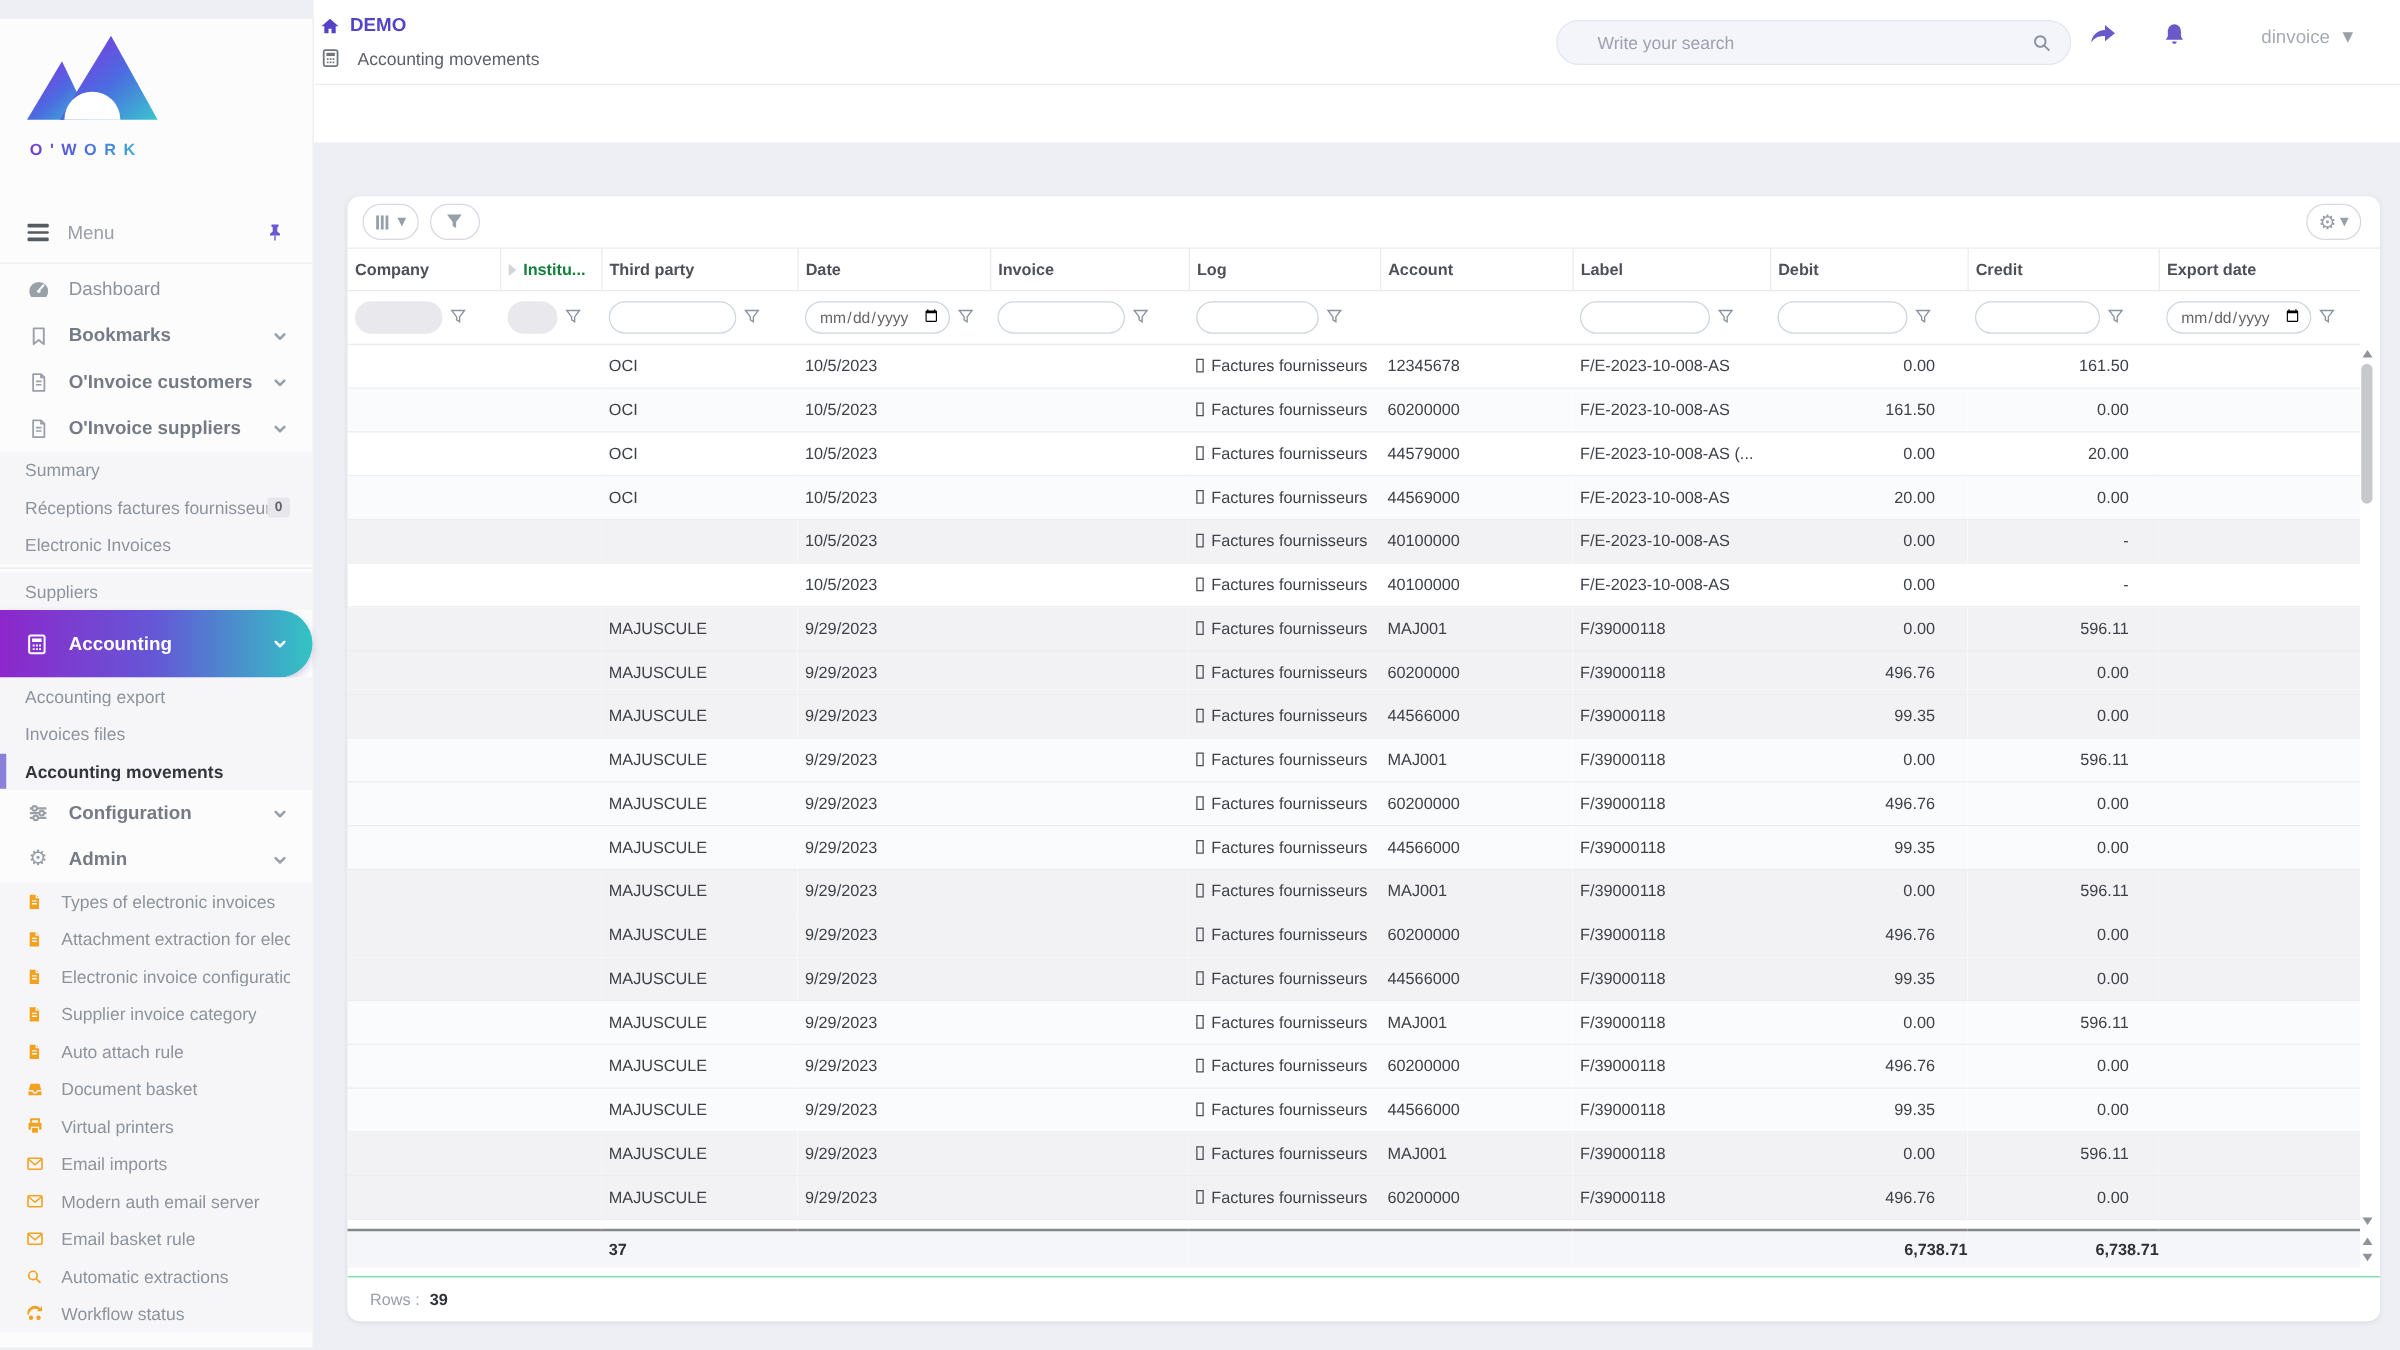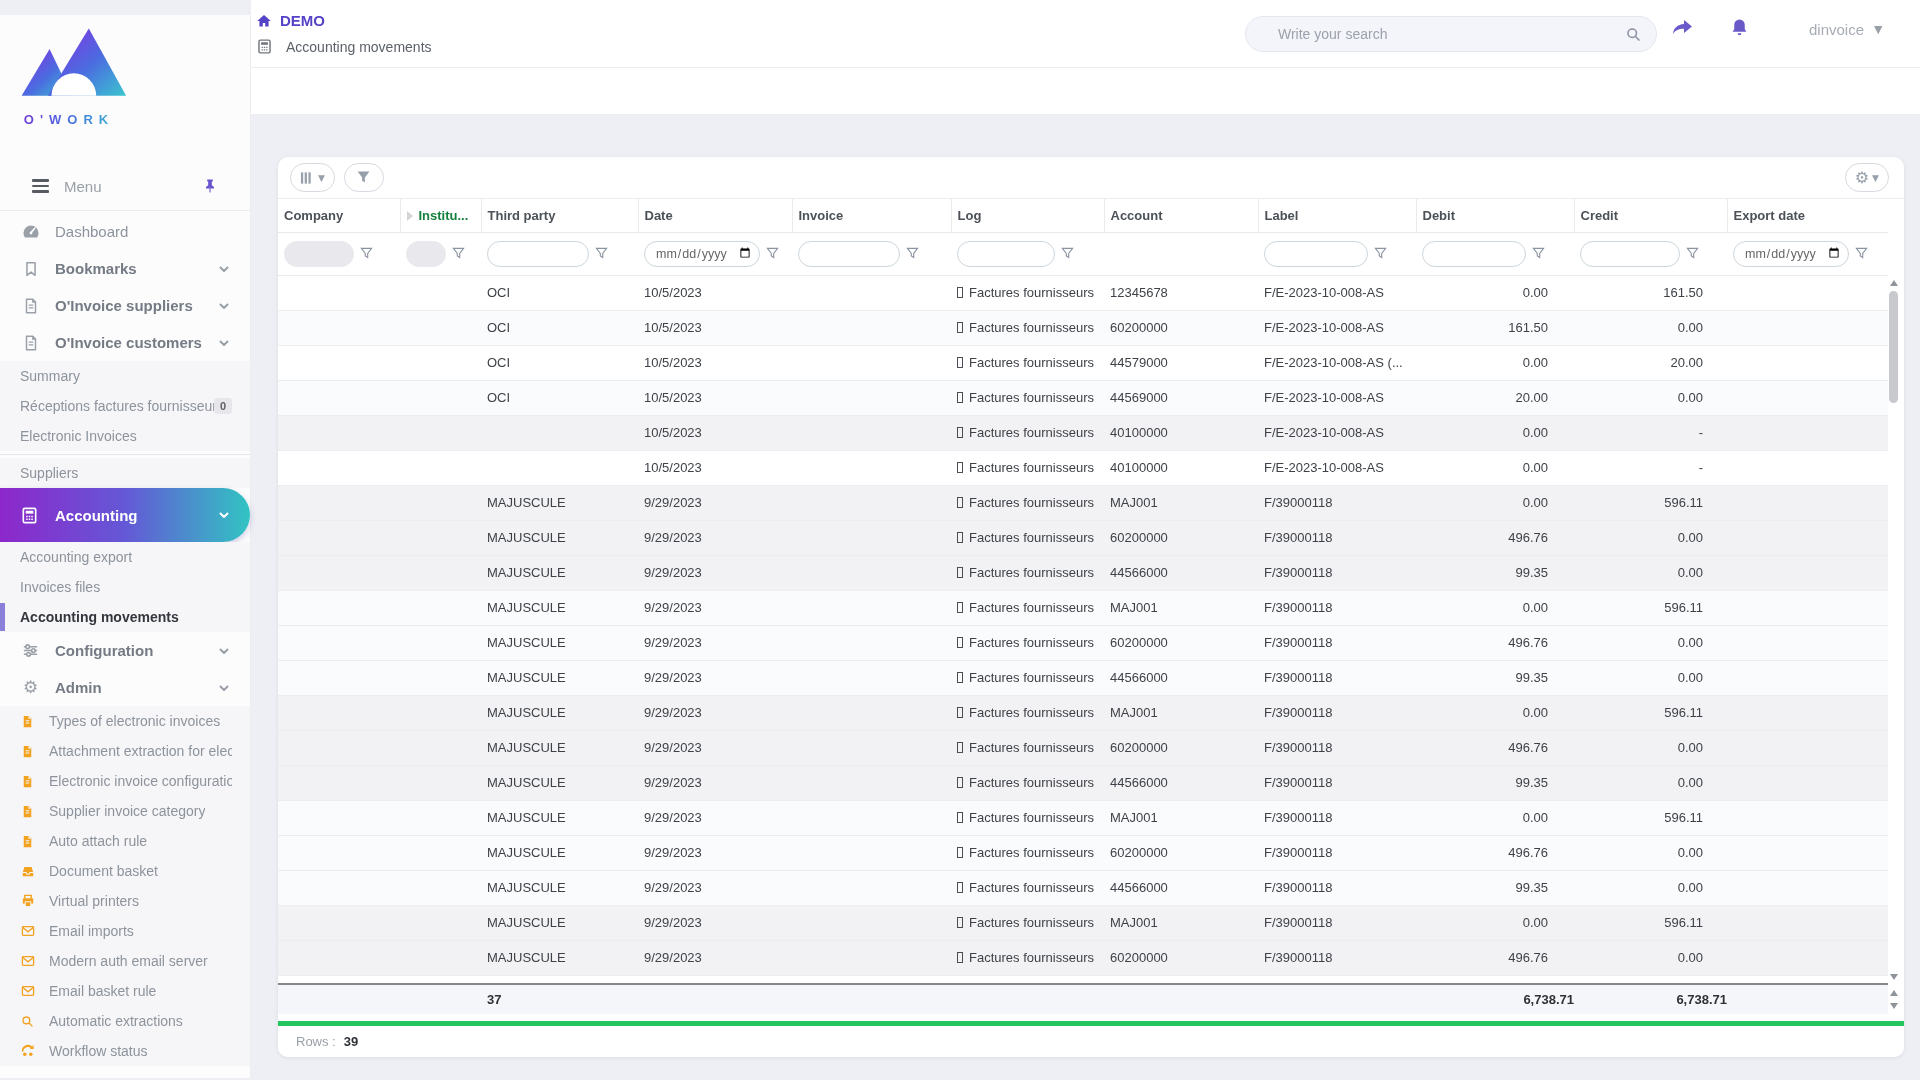--- a/index.html
+++ b/index.html
@@ -9,21 +9,21 @@
   .glyph{font-family:"DejaVu Sans",sans-serif;}
 
   
   .sidebar{position:absolute;left:0;top:0;width:251px;height:1063px;background:#fcfcfd;
     border-right:1px solid #ededf0;z-index:3;margin-top:15px;}
   .logo-wrap{height:147px;position:relative;}
   .logo-svg{position:absolute;left:16px;top:6px;}
   .wordmark{position:absolute;left:12px;top:97px;width:114px;text-align:center;font-weight:bold;
     font-size:13px;letter-spacing:6px;background:linear-gradient(90deg,#7b2fd6,#4a6de0,#35c5c9);
     -webkit-background-clip:text;background-clip:text;color:transparent;}
-  .menu-head{height:49px;display:flex;align-items:center;padding:0 32px;color:#9aa0a8;
+  .menu-head{height:49px;display:flex;align-items:center;padding:0 22px;color:#9aa0a8;
     border-bottom:1px solid #ededf0;}
   .menu-head .mh-label{font-size:15px;margin-left:15px;}
   .menu-head .pin{margin-left:auto;color:#6a57cf;display:flex;}
   .hamb{display:flex;flex-direction:column;gap:3px;cursor:pointer;}
   .hamb i{display:block;width:17px;height:2.5px;background:#565b62;border-radius:1px;}
   .nav{padding-top:2px;}
   .nav-item{height:37px;display:flex;align-items:center;padding:0 20px;color:#8d939c;font-size:15px;cursor:pointer;}
   .nav-item.bold{font-weight:bold;color:#757b84;}
   .nav-item .icn{width:21px;height:21px;margin-right:14px;color:#9aa0a8;flex:none;display:flex;
     align-items:center;justify-content:center;}
@@ -94,21 +94,21 @@
   td.num-c{text-align:right;padding-right:24px;}
   tr.f{background:#fafbfd;}
   tr.g{background:#f2f2f4;}
   .tofu{display:inline-block;width:6px;height:11px;border:1px solid #4a4e54;margin-right:6px;
     vertical-align:-1px;}
 
   .strip{height:7px;}
   table.totals-t{border-collapse:collapse;table-layout:fixed;width:1610px;font-size:13px;}
   .totals-t td{height:30px;background:#f5f6fa;border-top:2px solid #85878c;font-weight:bold;
     color:#2e3237;padding:0 0 0 6px;white-space:nowrap;}
-  .cfoot{position:absolute;left:0;bottom:0;width:100%;height:36px;border-top:5px solid #22c55e;
+  .cfoot{position:absolute;left:0;bottom:0;width:100%;height:36px;border-top:1px solid #22c55e;
     display:flex;align-items:center;padding-left:18px;font-size:13px;color:#9aa0a8;
     border-radius:0 0 10px 10px;background:#fff;}
   .cfoot b{color:#2e3237;margin-left:8px;}
 
   
   .vscroll{position:absolute;right:4px;top:123px;width:13px;height:700px;display:flex;
     flex-direction:column;align-items:center;cursor:pointer;}
   .tri-up{width:0;height:0;border-left:4.5px solid transparent;border-right:4.5px solid transparent;
     border-bottom:6px solid #8f949b;}
   .tri-down{width:0;height:0;border-left:4.5px solid transparent;border-right:4.5px solid transparent;
@@ -178,36 +178,36 @@
         </span>
       </div>
       <div class="nav-item bold">
         <span class="icn">
           <svg width="18" height="18" viewBox="0 0 20 20">
             <path d="M5 2.5h7l3 3v12H5z" fill="none" stroke="currentColor" stroke-width="1.6" stroke-linejoin="round"></path>
             <path d="M12 2.5v3h3" fill="none" stroke="currentColor" stroke-width="1.6"></path>
             <path d="M7.5 9h5M7.5 12h5" stroke="currentColor" stroke-width="1.4"></path>
           </svg>
         </span>
-        <span class="lbl">O'Invoice suppliers</span>
+        <span class="lbl">O'Invoice customers</span>
         <span class="chev">
           <svg width="12" height="12" viewBox="0 0 12 12" fill="none" stroke="currentColor" stroke-width="2" stroke-linecap="round" stroke-linejoin="round">
             <path d="M2.5 4.5L6 8l3.5-3.5"></path>
           </svg>
         </span>
       </div>
       <div class="nav-item bold">
         <span class="icn">
           <svg width="18" height="18" viewBox="0 0 20 20">
             <path d="M5 2.5h7l3 3v12H5z" fill="none" stroke="currentColor" stroke-width="1.6" stroke-linejoin="round"></path>
             <path d="M12 2.5v3h3" fill="none" stroke="currentColor" stroke-width="1.6"></path>
             <path d="M7.5 9h5M7.5 12h5" stroke="currentColor" stroke-width="1.4"></path>
           </svg>
         </span>
-        <span class="lbl">O'Invoice customers</span>
+        <span class="lbl">O'Invoice suppliers</span>
         <span class="chev">
           <svg width="12" height="12" viewBox="0 0 12 12" fill="none" stroke="currentColor" stroke-width="2" stroke-linecap="round" stroke-linejoin="round">
             <path d="M2.5 4.5L6 8l3.5-3.5"></path>
           </svg>
         </span>
       </div>
       <div class="sub-item">
         <span class="lbl">Summary</span>
       </div>
       <div class="sub-item">

